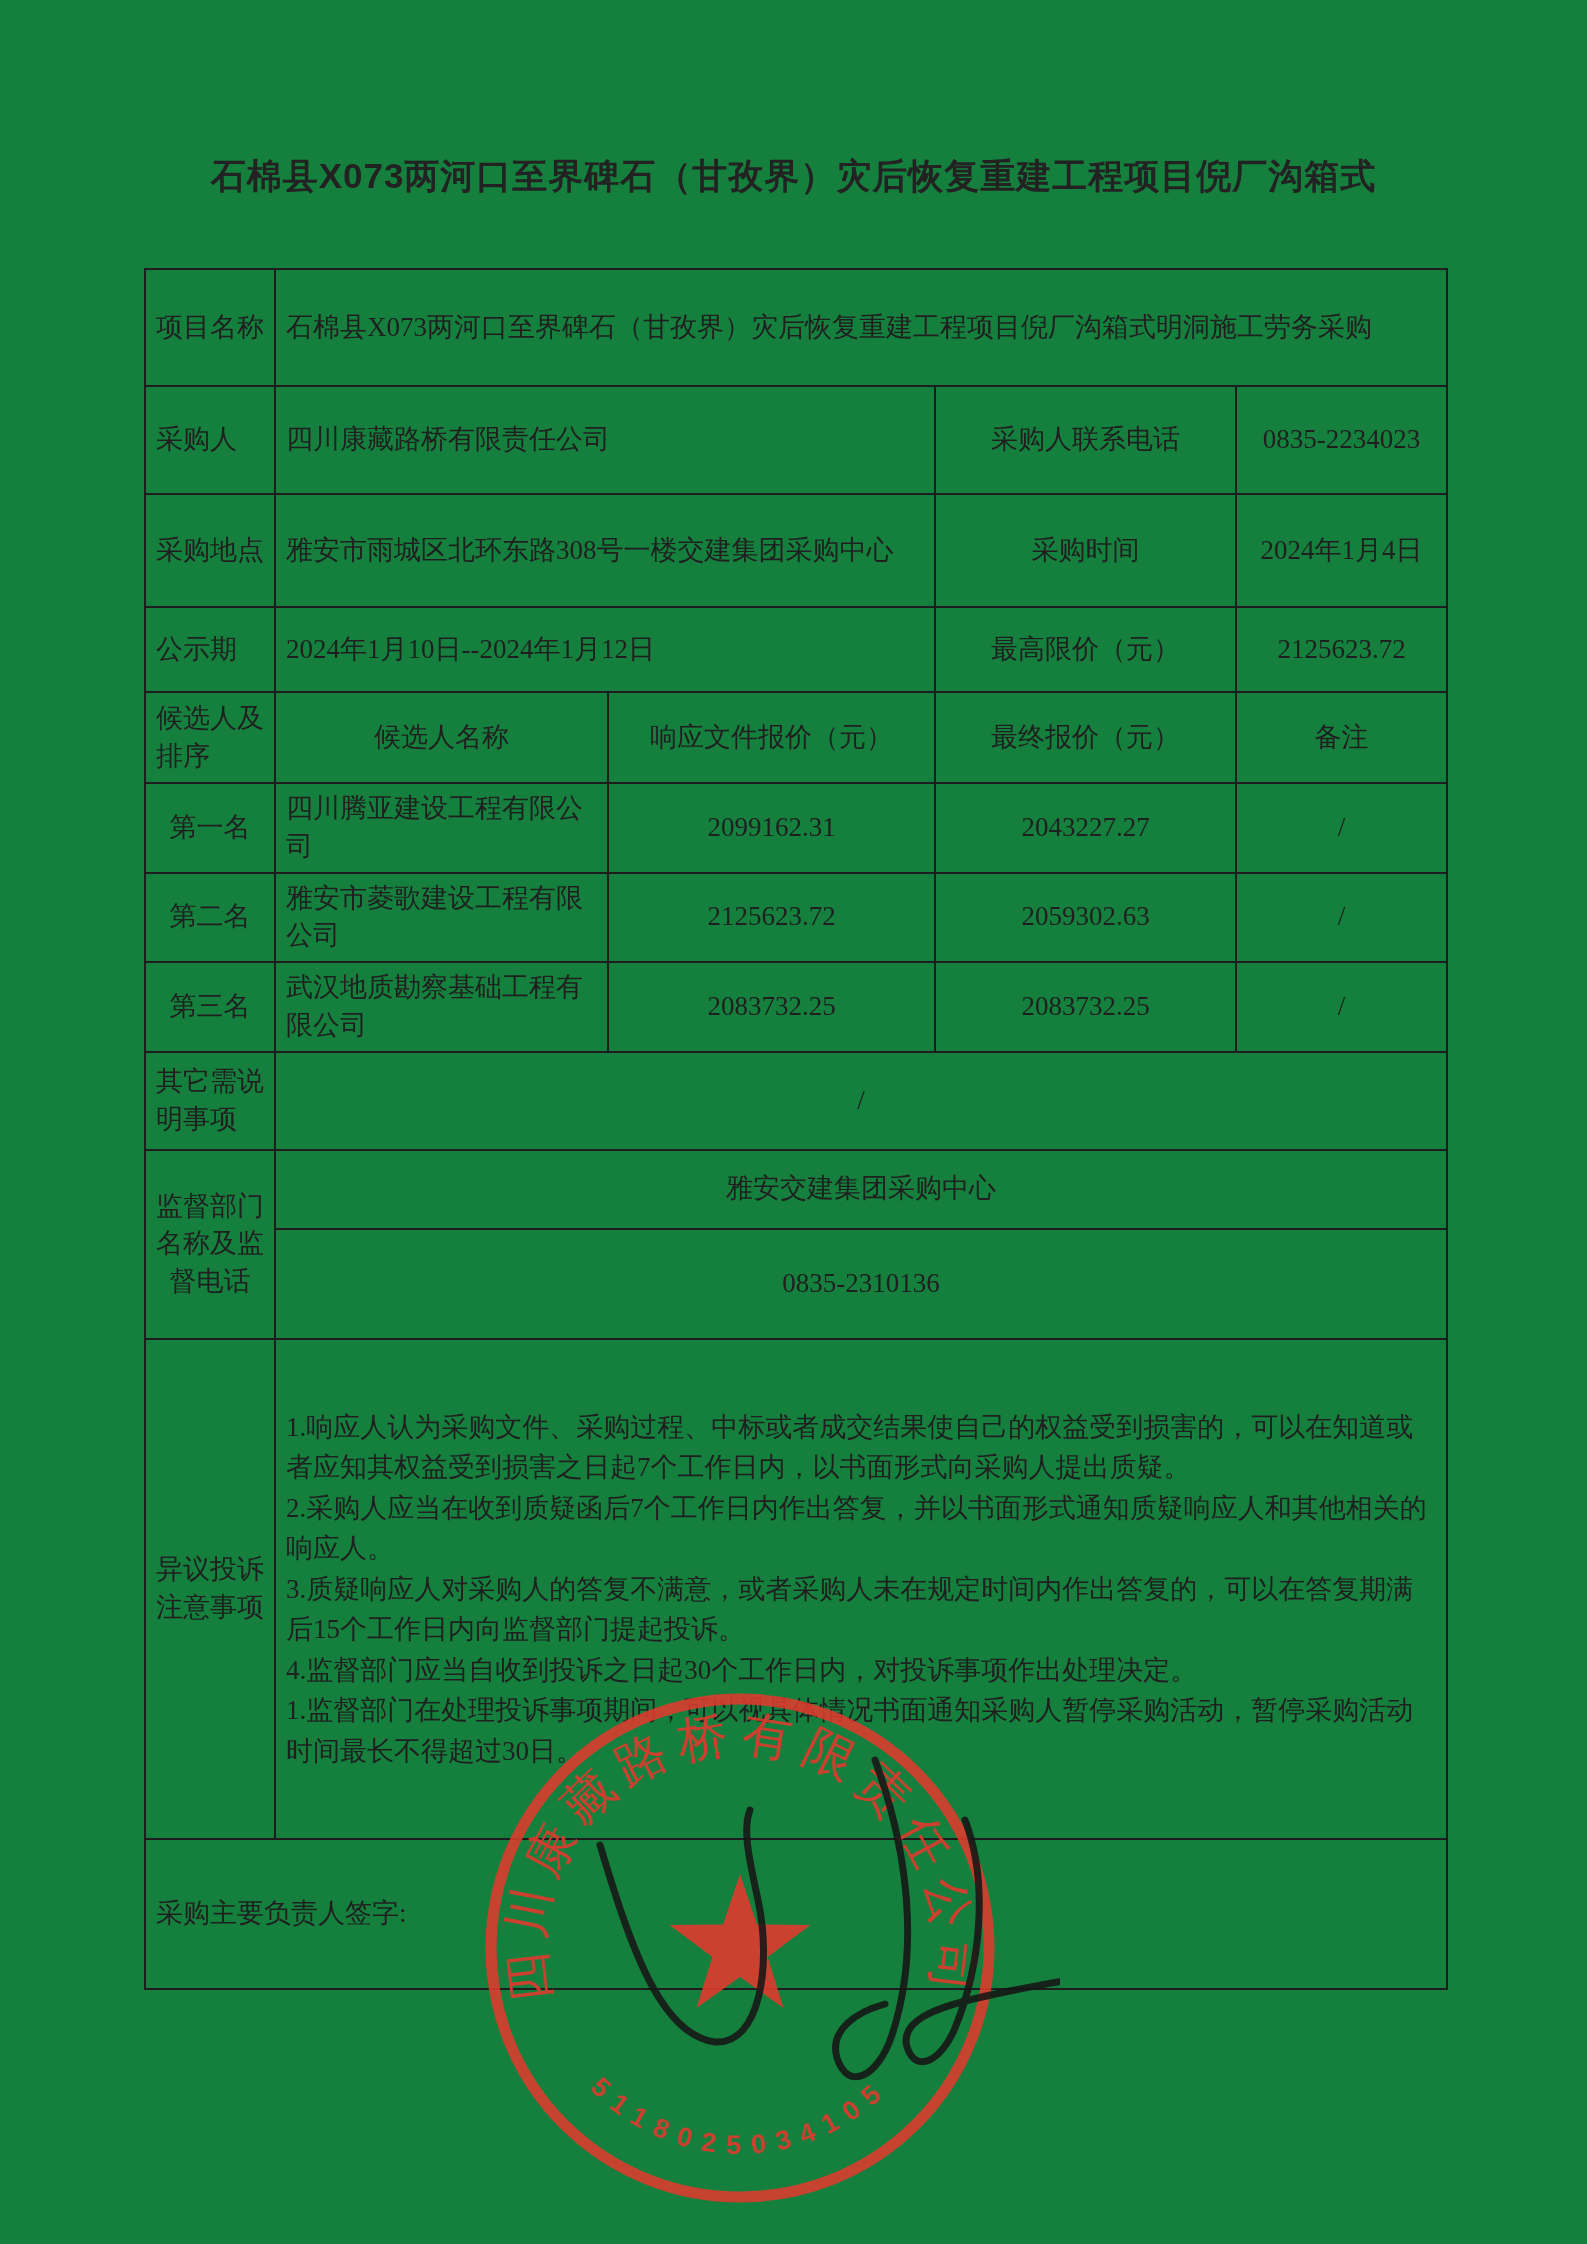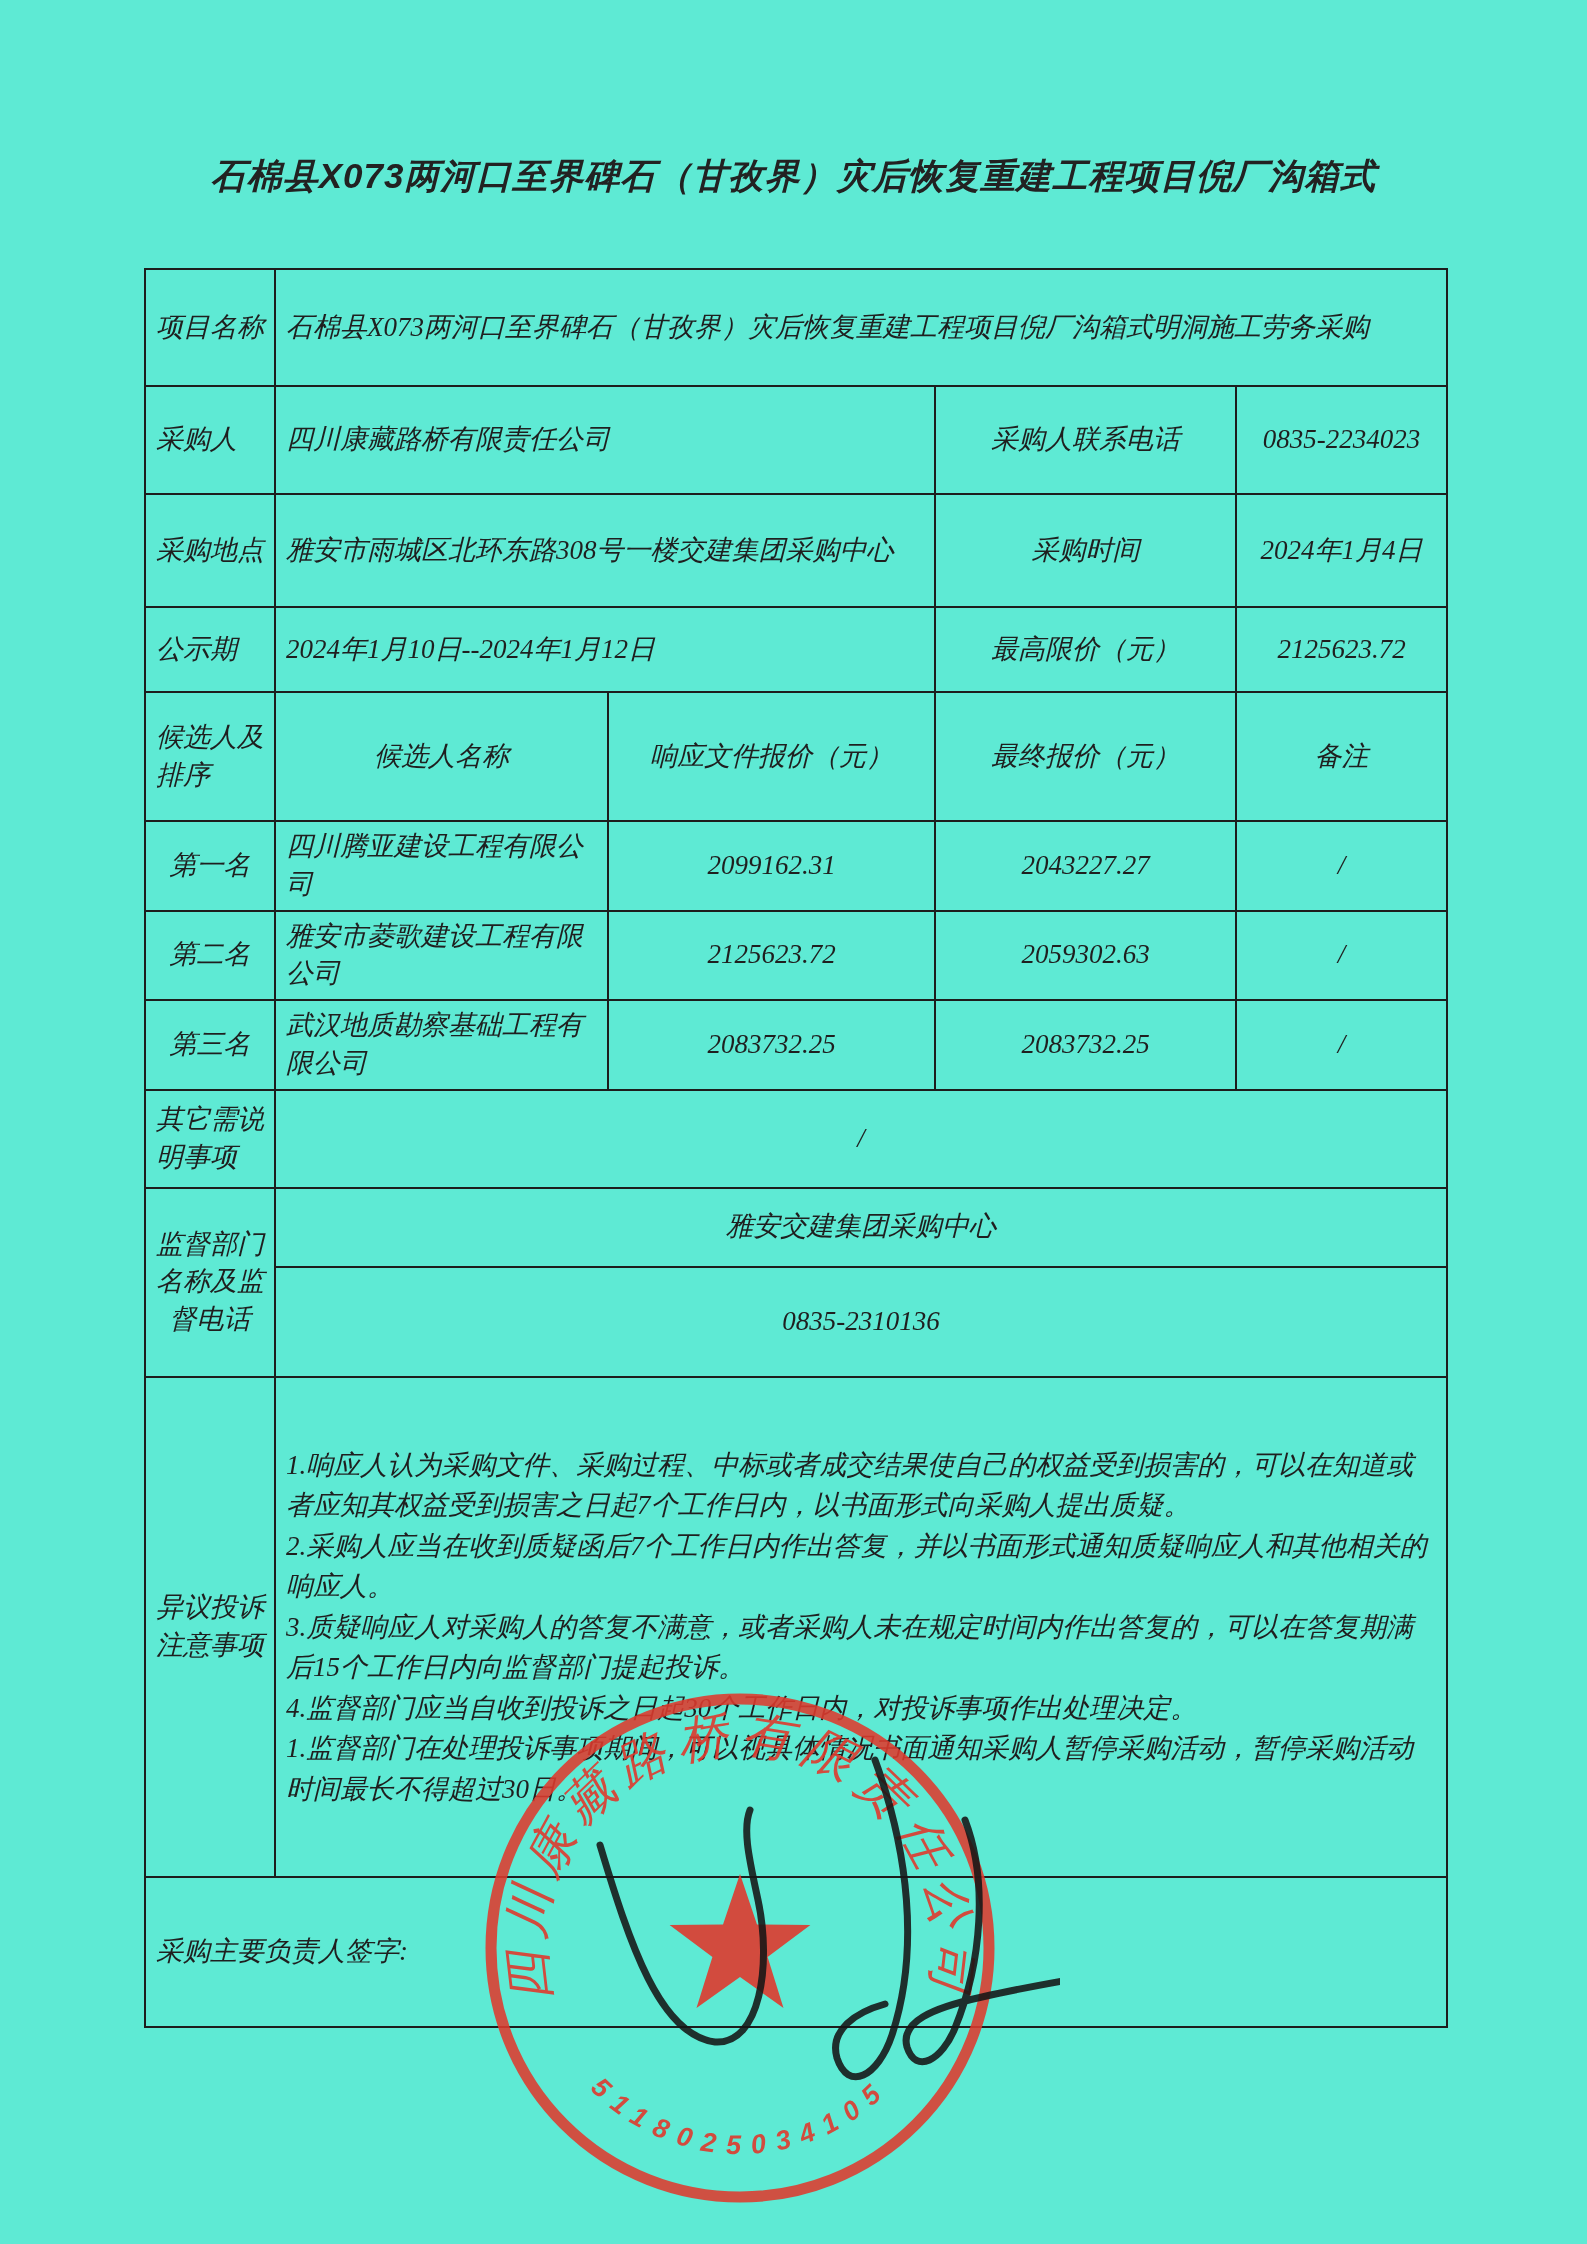--- a/index.html
+++ b/index.html
@@ -4,24 +4,23 @@
 <style>
   html,body{margin:0;padding:0;}
   body{
     width:1587px;height:2244px;
     background:#e9e9e9;
     font-family:"Liberation Serif","DejaVu Serif",serif;
   }
   .page{
     position:relative;
     width:1587px;height:2244px;
-    background:#5eead4;
+    background:#15803d;
     overflow:hidden;
     color:#1c1c1c;
-    font-style:italic;
   }
   .doc-title{
     position:absolute;
     top:152px;left:0;width:1587px;
     text-align:center;
     font-family:"Liberation Sans","DejaVu Sans",sans-serif;
     font-weight:bold;
     font-size:35px;
     line-height:47px;
     color:#222;
@@ -41,21 +40,21 @@
     padding:6px 10px;
     vertical-align:middle;
     line-height:1.4;
     overflow:hidden;
   }
   td.lab{ text-align:left; padding-left:8px; }
   td.lab-c{ text-align:center; padding-left:4px; padding-right:4px; }
   td.val-l{ text-align:left; }
   td.val-c{ text-align:center; }
   tr.r1{height:117px;} tr.r2{height:108px;} tr.r3{height:113px;}
-  tr.r4{height:85px;}  tr.r5{height:129px;} tr.r6{height:87px;}
+  tr.r4{height:85px;}  tr.r5{height:91px;} tr.r6{height:87px;}
   tr.r7{height:81px;margin-left:12px;}  tr.r8{height:84px;}  tr.r9{height:98px;}
   tr.r10a{height:79px;} tr.r10b{height:110px;}
   tr.r11{height:500px;}  tr.r12{height:150px;}
   .dispute-item{ text-align:left; line-height:1.5; }
   .sig-cell{ text-align:left; padding-left:14px; }
   .seal-wrap{
     position:absolute;
     left:420px; top:1690px;
     width:640px; height:570px;
     pointer-events:none;

